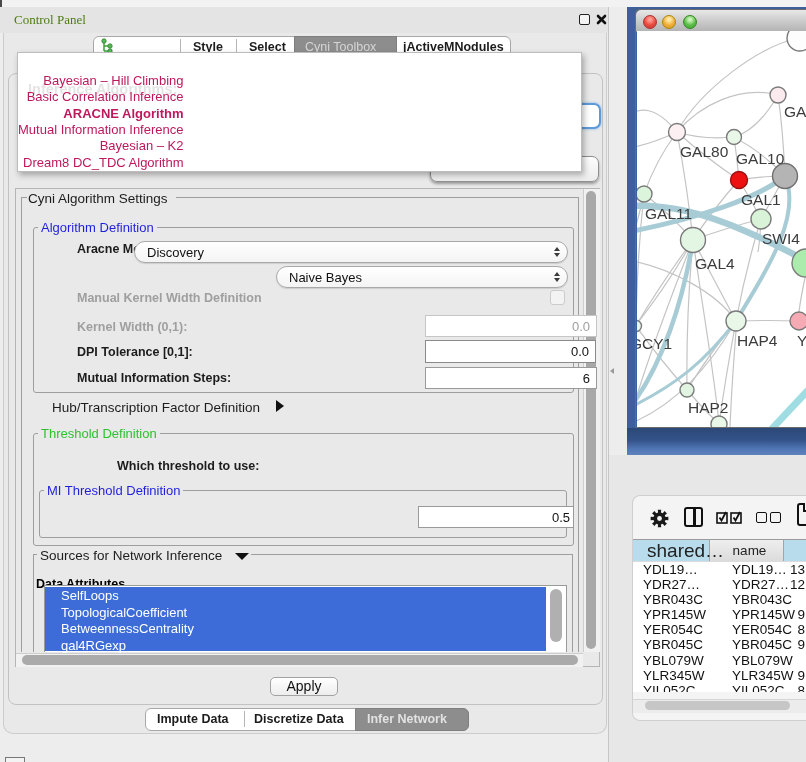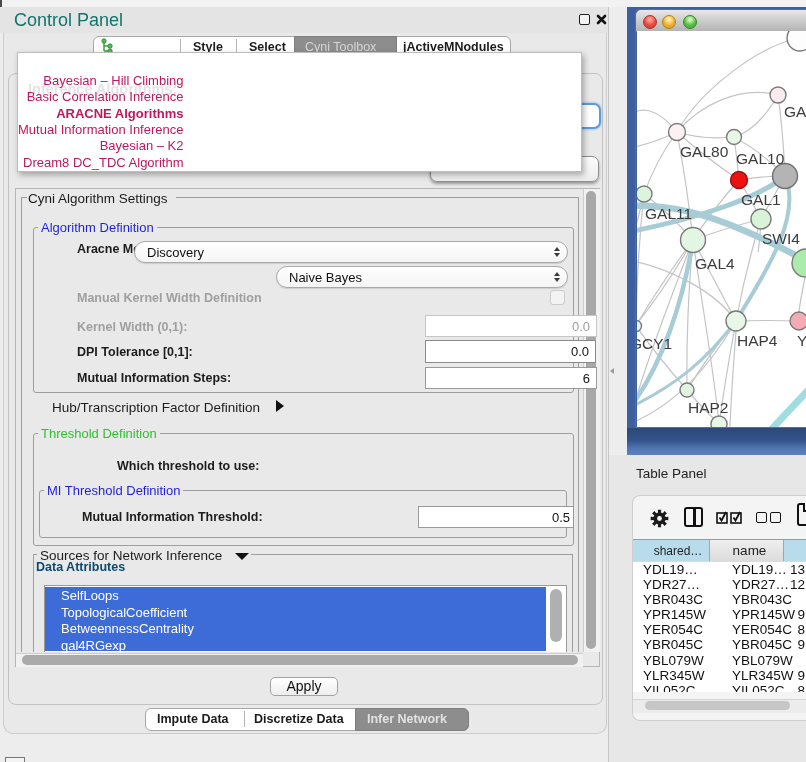--- a/index.html
+++ b/index.html
@@ -17,21 +17,21 @@
 .vline{position:absolute;width:1px;background:#9e9e9e;}
 .hline{position:absolute;height:1px;background:#9e9e9e;}
 </style>
 </head>
 <body>
 <div id="stage">
 
 <div class="abs" style="left:0;top:0;width:806px;height:7px;background:#f2f2f2;"></div>
 <div class="abs" style="left:0;top:0;width:2px;height:10px;background:#4a4a4a;"></div>
 <div class="abs" style="left:0;top:7px;width:608px;height:26px;background:#e4e4e4;"></div>
-<div class="abs" style="left:14px;top:7px;height:26px;line-height:26px;font-size:18px;color:#0f766e;">Control Panel</div>
+<div class="abs" style="left:14px;top:7px;height:26px;line-height:26px;font-size:13px;color:#4d7c0f;font-family:Liberation Serif, serif;">Control Panel</div>
 <div class="abs" style="left:579px;top:14px;width:9px;height:9px;border:1.6px solid #222;border-radius:2px;background:#f4f4f4;"></div>
 <svg class="abs" style="left:596px;top:14px;" width="11" height="11" viewBox="0 0 11 11">
       <path d="M2,2 L9,9 M9,2 L2,9" stroke="#111" stroke-width="2.6" stroke-linecap="round" fill="none"></path>
     </svg>
 <div class="abs" style="left:608px;top:7px;width:1px;height:755px;background:#c6c6c6;"></div>
 
 <div class="abs" style="left:3px;top:33px;width:602px;height:700px;background:#e9e9e9;border:1px solid #cccccc;border-top:none;border-radius:0 0 10px 10px;"></div>
 
 <div class="abs" style="left:93px;top:36px;width:416px;height:22px;background:#ffffff;border:1px solid #a8a8a8;border-radius:6px;"></div>
 <div class="abs" style="left:294px;top:36px;width:101px;height:22px;background:#8d8d8d;border:1px solid #7f7f7f;"></div>
@@ -97,39 +97,38 @@
 
 <div class="abs" style="left:52px;top:400px;font-size:13.5px;color:#1c1c1c;white-space:nowrap;">Hub/Transcription Factor Definition</div>
 <div class="abs" style="left:276px;top:400px;width:0;height:0;border-top:6px solid transparent;border-bottom:6px solid transparent;border-left:8px solid #111;"></div>
 
 <div class="fs" style="left:33px;top:433px;width:539px;height:111px;"></div>
 <div class="leg" style="left:38px;top:427px;color:#2ec22e;">Threshold Definition</div>
 <div class="lbl" style="left:81px;top:459px;">Which threshold to use:</div>
 
 <div class="fs" style="left:39px;top:490px;width:526px;height:46px;"></div>
 <div class="leg" style="left:44px;top:484px;color:#1f1fdd;">MI Threshold Definition</div>
-<div class="lbl" style="left:46px;top:510px;">Mutual Information Threshold:</div>
 <div class="field" style="left:418px;top:506px;width:123px;height:20px;line-height:21px;border:1px solid #9a9a9a;padding-right:3px;">0.5</div>
 
 <div class="vline" style="left:33px;top:554px;height:98px;"></div>
 <div class="vline" style="left:572px;top:554px;height:98px;"></div>
 <div class="hline" style="left:33px;top:554px;width:4px;"></div>
 <div class="hline" style="left:251px;top:554px;width:322px;"></div>
 <div class="abs" style="left:40px;top:548px;font-size:13.5px;color:#1c1c1c;white-space:nowrap;">Sources for Network Inference</div>
 <div class="abs" style="left:235px;top:552.5px;width:0;height:0;border-left:7px solid transparent;border-right:7px solid transparent;border-top:7.5px solid #111;"></div>
-<div class="abs" style="left:36px;top:560px;font-size:12.5px;font-weight:bold;color:#0c4a6e;">Data Attributes</div>
+<div class="abs" style="left:36px;top:577px;font-size:12.5px;font-weight:bold;color:#000000;">Data Attributes</div>
 
 <div class="abs" style="left:44px;top:585px;width:521px;height:66px;background:#ffffff;border:1px solid #9a9a9a;border-bottom:none;"></div>
 <div class="abs" style="left:45px;top:587px;width:501px;height:64px;background:#3d6cd9;"></div>
 <div class="abs" style="left:61px;top:588px;font-size:13px;color:#ffffff;line-height:16.6px;white-space:nowrap;">SelfLoops<br>TopologicalCoefficient<br>BetweennessCentrality<br>gal4RGexp</div>
 <div class="abs" style="left:550px;top:589px;width:12px;height:53px;background:#b0b0b0;border-radius:6px;"></div>
 
 <div class="abs" style="left:17px;top:52px;width:563px;height:118px;background:#ffffff;border:1px solid #bdbdbd;box-shadow:2px 3px 6px rgba(0,0,0,0.3);"></div>
 <div class="abs" style="left:28px;top:81px;font-size:14.5px;font-weight:bold;color:rgba(130,130,130,0.22);white-space:nowrap;">Inference Algorithms:</div>
-<div class="abs" style="left:18px;top:73px;font-size:13px;color:#be185d;line-height:16.35px;white-space:nowrap;text-align:right;">Bayesian – Hill Climbing<br>Basic Correlation Inference<br><b>ARACNE Algorithms</b><br>Mutual Information Inference<br>Bayesian – K2<br>Dream8 DC_TDC Algorithm</div>
+<div class="abs" style="left:18px;top:73px;font-size:13px;color:#be185d;line-height:16.35px;white-space:nowrap;text-align:right;">Bayesian – Hill Climbing<br>Basic Correlation Inference<br><b>ARACNE Algorithm</b><br>Mutual Information Inference<br>Bayesian – K2<br>Dream8 DC_TDC Algorithm</div>
 
 <div class="abs" style="left:270px;top:677px;width:66px;height:17px;background:linear-gradient(#ffffff,#ededed);border:1px solid #a2a2a2;border-radius:5px;text-align:center;line-height:17.5px;font-size:14px;color:#111;">Apply</div>
 
 <div class="abs" style="left:145px;top:708px;width:322px;height:21px;background:#ffffff;border:1px solid #a8a8a8;border-radius:6px;"></div>
 <div class="abs" style="left:355px;top:708px;width:112px;height:21px;background:#8d8d8d;border:1px solid #7f7f7f;border-radius:0 6px 6px 0;"></div>
 <div class="abs" style="left:244px;top:711px;width:1px;height:16px;background:#b5b5b5;"></div>
 <div class="abs" style="left:157px;top:708px;height:21px;line-height:22px;font-size:12.5px;font-weight:bold;color:#1c1c1c;">Impute Data</div>
 <div class="abs" style="left:254px;top:708px;height:38px;line-height:22px;font-size:12.5px;font-weight:bold;color:#1c1c1c;">Discretize Data</div>
 <div class="abs" style="left:367px;top:708px;height:21px;line-height:22px;font-size:12.5px;font-weight:bold;color:#e2e2e2;">Infer Network</div>
 
@@ -226,21 +225,20 @@
   <text x="762" y="244">SWI4</text>
   <text x="630" y="349">GCY1</text>
   <text x="737" y="346">HAP4</text>
   <text x="797" y="346">Y</text>
   <text x="688" y="413">HAP2</text>
 </g>
 </svg>
 </div>
 
 <div class="abs" style="left:609px;top:455px;width:197px;height:307px;background:#e7e7e7;"></div>
-<div class="abs" style="left:636px;top:461px;width:170px;height:26px;line-height:26px;font-size:13.5px;color:#222;">Table Panel</div>
 
 <div class="abs" style="left:632px;top:495px;width:174px;height:224px;background:#f4f4f4;border:1px solid #cfcfcf;border-right:none;border-radius:8px 0 0 8px;"></div>
 
 <svg class="abs" style="left:648px;top:507px;" width="23" height="23" viewBox="0 0 23 23">
   <path fill="#1a1a1a" d="M17.54,10.11 L20.33,9.78 L20.33,13.22 L17.54,12.89 L16.76,14.79 L18.96,16.53 L16.53,18.96 L14.79,16.76 L12.89,17.54 L13.22,20.33 L9.78,20.33 L10.11,17.54 L8.21,16.76 L6.47,18.96 L4.04,16.53 L6.24,14.79 L5.46,12.89 L2.67,13.22 L2.67,9.78 L5.46,10.11 L6.24,8.21 L4.04,6.47 L6.47,4.04 L8.21,6.24 L10.11,5.46 L9.78,2.67 L13.22,2.67 L12.89,5.46 L14.79,6.24 L16.53,4.04 L18.96,6.47 L16.76,8.21 Z"></path>
   <circle cx="11.5" cy="11.5" r="2.4" fill="#f4f4f4"></circle>
 </svg>
 <div class="abs" style="left:684px;top:507px;width:15px;height:16px;border:2.5px solid #111;border-radius:3px;background:#f4f4f4;"></div>
 <div class="abs" style="left:693px;top:508px;width:2.5px;height:18px;background:#111;"></div>
 <svg class="abs" style="left:716px;top:509px;" width="28" height="17" viewBox="0 0 28 17">
@@ -252,21 +250,21 @@
 <div class="abs" style="left:756px;top:512px;width:9px;height:9px;border:1.5px solid #111;border-radius:2px;background:#f4f4f4;"></div>
 <div class="abs" style="left:770px;top:512px;width:9px;height:9px;border:1.5px solid #111;border-radius:2px;background:#f4f4f4;"></div>
 <div class="abs" style="left:797px;top:503px;width:14px;height:19px;border:2.5px solid #111;border-radius:3px;background:#f4f4f4;"></div>
 <div class="abs" style="left:803px;top:503px;width:5px;height:7px;border-left:2.5px solid #111;border-bottom:2.5px solid #111;background:#f4f4f4;"></div>
 
 <div class="abs" style="left:633px;top:539px;width:173px;height:23px;background:linear-gradient(#eeeeee,#dadada);border-top:1px solid #9c9c9c;border-bottom:1px solid #9c9c9c;"></div>
 <div class="abs" style="left:633px;top:540px;width:76px;height:21px;background:#b9dcec;"></div>
 <div class="abs" style="left:784px;top:540px;width:22px;height:21px;background:#b9dcec;"></div>
 <div class="abs" style="left:709px;top:540px;width:1px;height:21px;background:#a5a5a5;"></div>
 <div class="abs" style="left:783px;top:540px;width:1px;height:21px;background:#a5a5a5;"></div>
-<div class="abs" style="left:633px;top:540px;width:76px;height:21px;line-height:22px;text-align:center;text-indent:14px;font-size:12px;color:#222;">shared…</div>
+<div class="abs" style="left:633px;top:540px;width:76px;height:21px;line-height:22px;text-align:center;text-indent:14px;font-size:19px;color:#222;">shared…</div>
 <div class="abs" style="left:709px;top:540px;width:74px;height:21px;line-height:22px;text-align:center;text-indent:7px;font-size:13.5px;color:#222;">name</div>
 
 <div class="abs" style="left:633px;top:562px;width:173px;height:130px;background:#ffffff;overflow:hidden;">
   <div style="position:absolute;left:10px;top:0;font-size:13.5px;color:#111;line-height:15.1px;white-space:nowrap;">YDL19…<br>YDR27…<br>YBR043C<br>YPR145W<br>YER054C<br>YBR045C<br>YBL079W<br>YLR345W<br>YIL052C</div>
   <div style="position:absolute;left:99px;top:0;font-size:13.5px;color:#111;line-height:15.1px;white-space:nowrap;">YDL19…<br>YDR27…<br>YBR043C<br>YPR145W<br>YER054C<br>YBR045C<br>YBL079W<br>YLR345W<br>YIL052C</div>
   <div style="position:absolute;left:157px;top:0;font-size:13.5px;color:#111;line-height:15.1px;white-space:nowrap;">13<br>12<br>&nbsp;<br>&nbsp;&nbsp;9.<br>&nbsp;&nbsp;8.<br>&nbsp;&nbsp;9.<br>&nbsp;<br>&nbsp;&nbsp;9.<br>&nbsp;&nbsp;8.</div>
 </div>
 
 <div class="abs" style="left:633px;top:699px;width:173px;height:13px;background:#ececec;border-top:1px solid #d5d5d5;"></div>
 <div class="abs" style="left:645px;top:701px;width:145px;height:9px;background:#c6c6c6;border-radius:5px;"></div>

